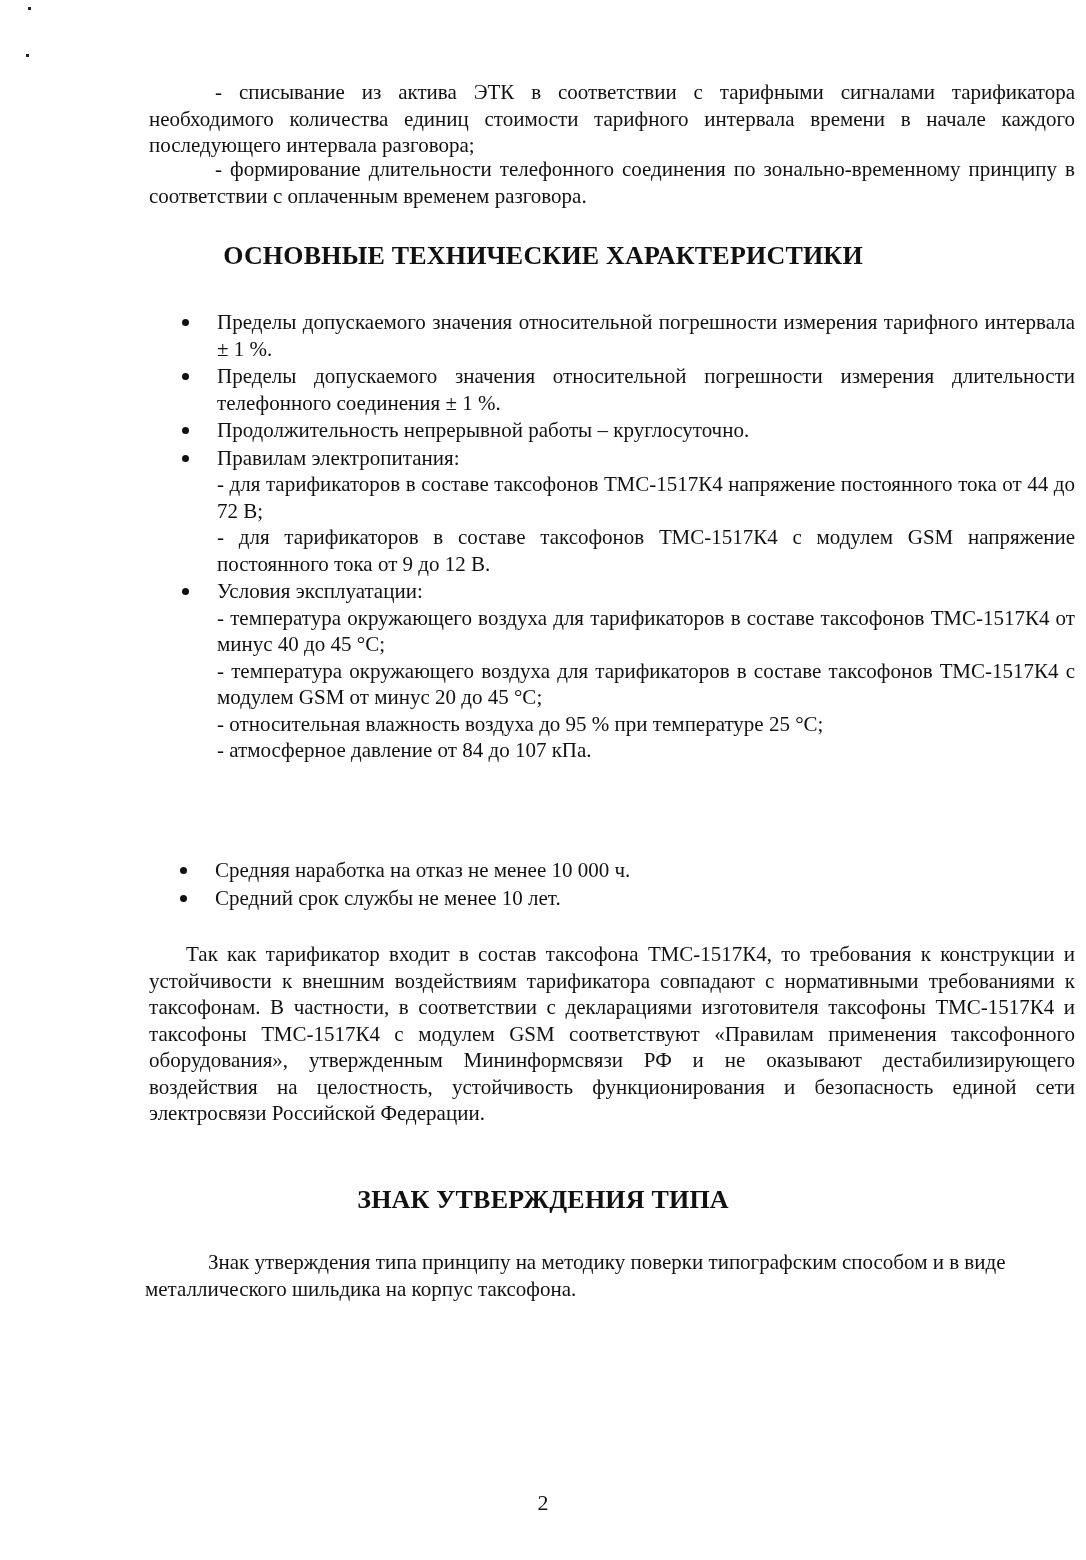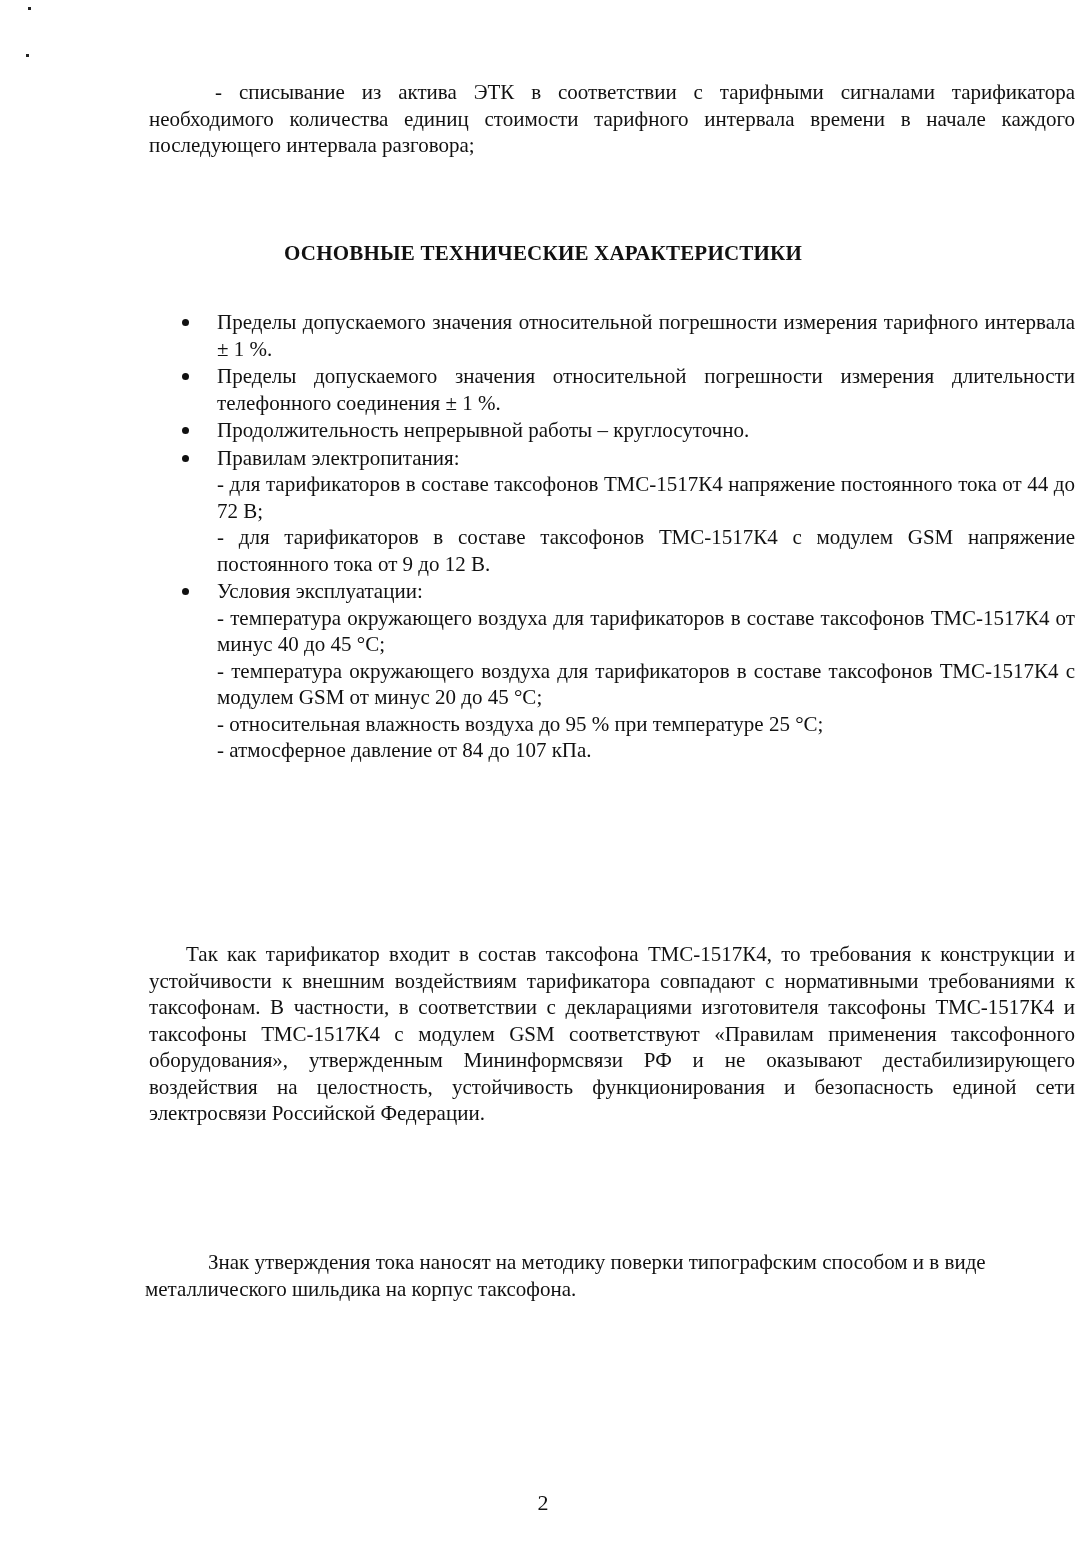--- a/index.html
+++ b/index.html
@@ -32,21 +32,21 @@
       line-height: 26.5px;
       text-align: justify;
     }
     .para-indent { text-indent: 66px; }
     .heading {
       position: absolute;
       left: 0;
       width: 1086px;
       text-align: center;
       font-weight: bold;
-      font-size: 21px;
+      font-size: 26px;
       letter-spacing: 0.2px;
     }
     .bullets {
       position: absolute;
       left: 180px;
       width: 895px;
       margin: 0;
       padding: 0;
       list-style: none;
     }
@@ -81,20 +81,21 @@
   </style>
 </head>
 <body>
 
 <div class="page">
 
   <div class="speck" style="left:28px;top:7px;width:3px;height:3px;"></div>
   <div class="speck" style="left:26px;top:54px;width:3px;height:3px;"></div>
 
   <div class="block para-indent" style="top:79px;">- списывание из актива ЭТК в соответствии с тарифными сигналами тарификатора необходимого количества единиц стоимости тарифного интервала времени в начале каждого последующего интервала разговора;</div>
+  <div class="block para-indent" style="top:156px;">- формирование длительности телефонного соединения по зонально-временному принципу в соответствии с оплаченным временем разговора.</div>
 
   <div class="heading" style="top:241px;">ОСНОВНЫЕ ТЕХНИЧЕСКИЕ ХАРАКТЕРИСТИКИ</div>
 
   <ul class="bullets" style="top:309px;">
     <li>
       <span class="bullet-dot"></span>
       <span>Пределы допускаемого значения относительной погрешности измерения тарифного интервала ± 1 %.</span>
     </li>
     <li>
       <span class="bullet-dot"></span>
@@ -113,21 +114,32 @@
     <li>
       <span class="bullet-dot"></span>
       <span>Условия эксплуатации:</span>
       <span class="sub">- температура окружающего воздуха для тарификаторов в составе таксофонов ТМС-1517К4 от минус 40 до 45 °С;</span>
       <span class="sub">- температура окружающего воздуха для тарификаторов в составе таксофонов ТМС-1517К4 с модулем  GSM от минус 20 до 45 °С;</span>
       <span class="sub">- относительная влажность воздуха до 95 % при температуре 25 °С;</span>
       <span class="sub">- атмосферное давление от 84 до 107 кПа.</span>
     </li>
   </ul>
 
+  <ul class="bullets" style="top:857px;left:178px;">
+    <li>
+      <span class="bullet-dot"></span>
+      <span>Средняя наработка на отказ не менее 10 000 ч.</span>
+    </li>
+    <li>
+      <span class="bullet-dot"></span>
+      <span>Средний срок службы не менее 10 лет.</span>
+    </li>
+  </ul>
 
   <div class="block" style="top:941px;text-indent:37px;">Так как  тарификатор  входит  в состав  таксофона  ТМС-1517К4,  то требования  к конструкции и устойчивости к внешним воздействиям тарификатора  совпадают с  нормативными требованиями к таксофонам. В частности, в соответствии с декларациями изготовителя таксофоны ТМС-1517К4 и таксофоны ТМС-1517К4 с модулем  GSM соответствуют «Правилам применения таксофонного оборудования», утвержденным Мининформсвязи РФ и не оказывают дестабилизирующего воздействия на целостность, устойчивость функционирования и безопасность единой сети электросвязи Российской Федерации.</div>
 
+  <div class="heading" style="top:1185px;">ЗНАК УТВЕРЖДЕНИЯ ТИПА</div>
 
-  <div class="block" style="top:1249px;left:145px;width:890px;text-indent:63px;text-align:left;">Знак утверждения тока наносят на методику  поверки типографским  способом  и в виде  металлического шильдика на  корпус таксофона.</div>
+  <div class="block" style="top:1249px;left:145px;width:890px;text-indent:63px;text-align:left;">Знак утверждения типа принципу на методику  поверки типографским  способом  и в виде  металлического шильдика на  корпус таксофона.</div>
 
   <div class="page-number">2</div>
 
 </div>
 
 </body></html>

